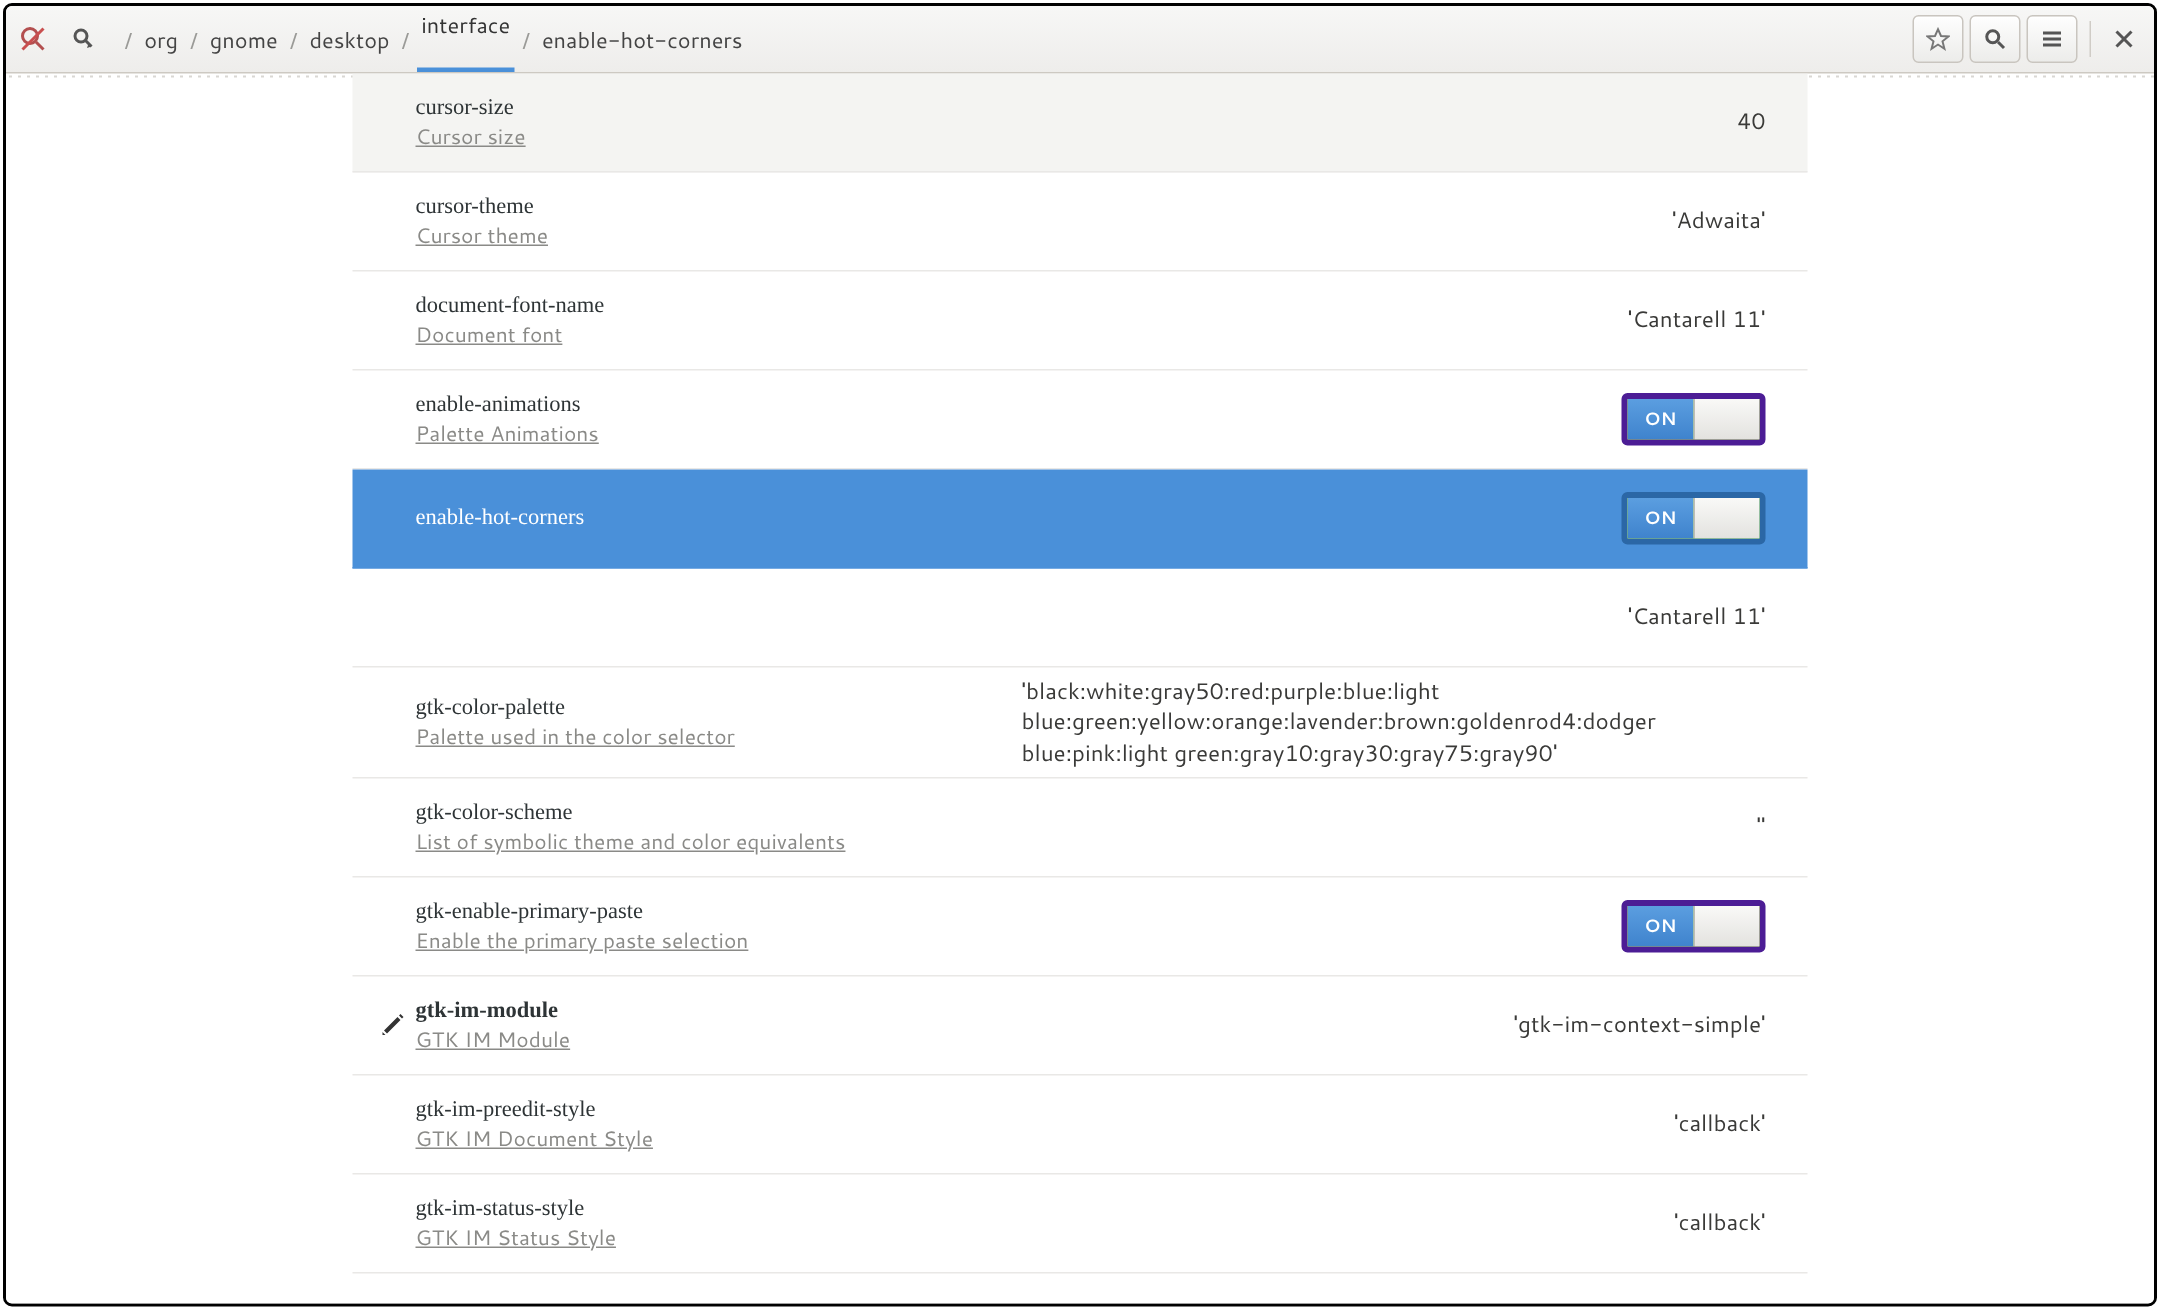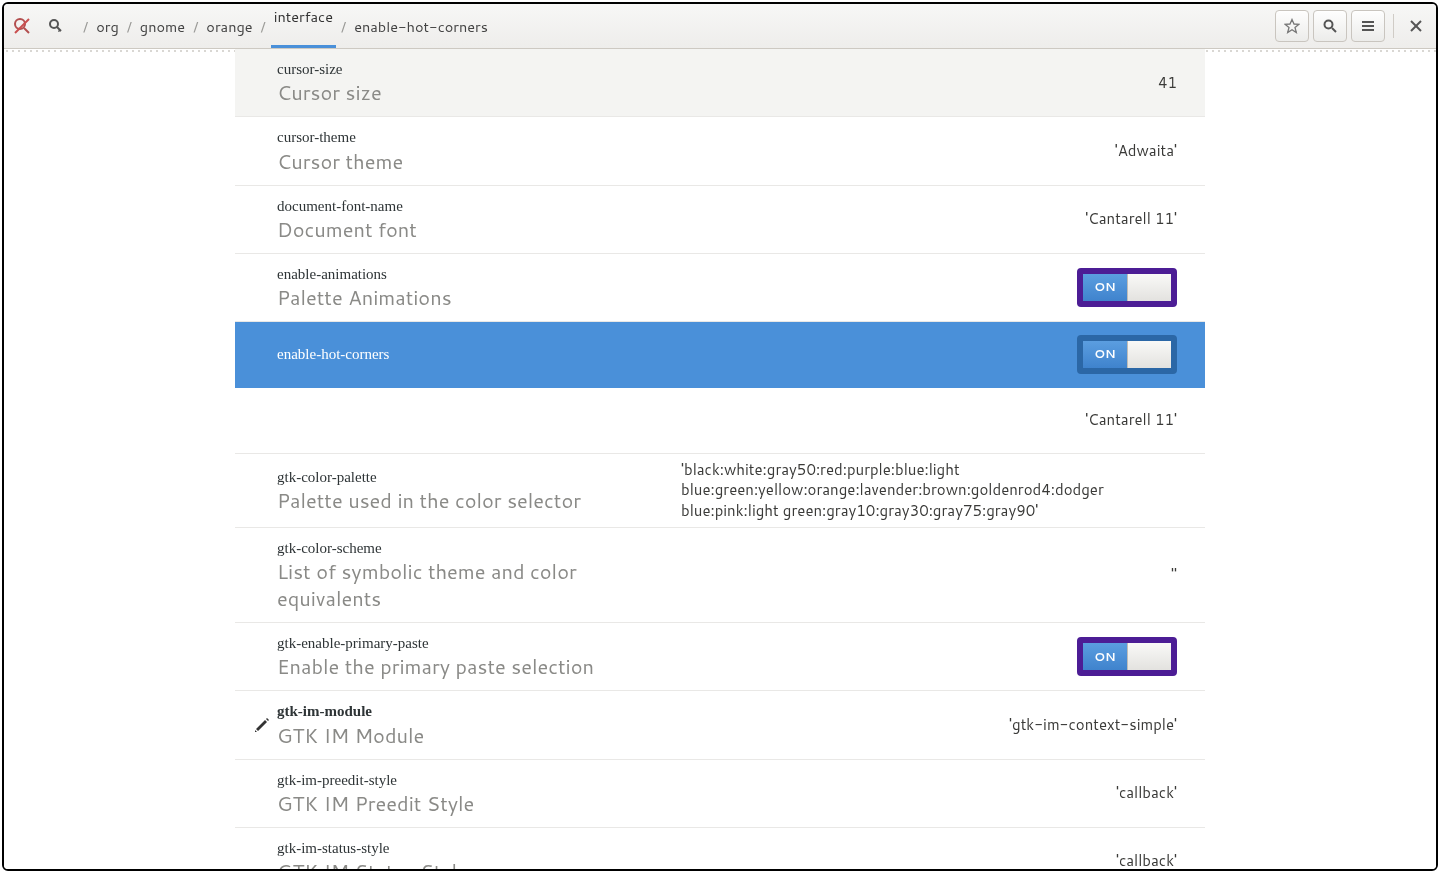--- a/index.html
+++ b/index.html
@@ -119,44 +119,45 @@
     flex: 0 0 auto;
     width: 400px;
     padding: 10px 0 10px 14px;
   }
   .row .key-name {
     font-size: 15px;
     line-height: 1.35;
     font-family: Liberation Serif, serif;
   }
   .row .key-desc {
-    font-size: 20px;
+    font-size: 14px;
     color: #8a8a87;
     line-height: 1.35;
+    text-decoration: underline;
   }
   .row .value-col {
     flex:1;
     text-align:right;
     font-size: 15px;
     color:#3a3a38;
     padding: 6px 0;
     word-break: break-word;
     line-height: 1.35;
   }
   .row.selected .value-col { color:#fff; }
   .row .value-col.multiline {
     text-align:left;
     padding-left: 4px;
   }
   .switch {
     width: 88px; height: 27px;
     border-radius: 4px;
     display:inline-flex;
     overflow:hidden;
-    border: 6px solid #4c1d95;
+    border: 4px solid #4c1d95;
     background:#bef264;
     vertical-align:middle;
     text-align:center;
   }
   .switch.on .sw-on-side {
     background: linear-gradient(#5b9ee0, #3f83cd);
     color:#fff; font-weight:700; font-size:12px;
     display:flex; align-items:center; justify-content:center;
     flex:0 0 44px;
   }
@@ -187,21 +188,21 @@
           <line x1="10" y1="10" x2="14" y2="14" stroke="#555" stroke-width="2"></line>
           <path d="M14 14 l -3 1 l 1 -3 z" fill="#555"></path>
         </svg>
       </span>
       <div class="breadcrumb" id="breadcrumb">
           <span class="sep">/</span>
           <span class="crumb">org</span>
           <span class="sep">/</span>
           <span class="crumb">gnome</span>
           <span class="sep">/</span>
-          <span class="crumb">orange</span>
+          <span class="crumb">desktop</span>
           <span class="sep">/</span>
           <span class="crumb active">interface</span>
           <span class="sep">/</span>
           <span class="crumb">enable-hot-corners</span>
         </div>
     </div>
     <div class="hb-spacer"></div>
     <div class="hb-right">
       <span class="hb-btn">
         <svg width="16" height="16" viewBox="0 0 16 16">
@@ -231,21 +232,21 @@
     </div>
   </div>
 
   <div class="content">
     <div class="settings-list" id="settings-list">
         <div class="row hover">
           <div class="key-col">
             <div class="key-name">cursor-size</div>
             <div class="key-desc">Cursor size</div>
           </div>
-          <div class="value-col"><span>41</span></div>
+          <div class="value-col"><span>40</span></div>
         </div>
         <div class="row">
           <div class="key-col">
             <div class="key-name">cursor-theme</div>
             <div class="key-desc">Cursor theme</div>
           </div>
           <div class="value-col"><span>'Adwaita'</span></div>
         </div>
         <div class="row">
           <div class="key-col">
@@ -306,21 +307,21 @@
             </svg></span>
           <div class="key-col">
             <div class="key-name">gtk-im-module</div>
             <div class="key-desc">GTK IM Module</div>
           </div>
           <div class="value-col"><span>'gtk-im-context-simple'</span></div>
         </div>
         <div class="row">
           <div class="key-col">
             <div class="key-name">gtk-im-preedit-style</div>
-            <div class="key-desc">GTK IM Preedit Style</div>
+            <div class="key-desc">GTK IM Document Style</div>
           </div>
           <div class="value-col"><span>'callback'</span></div>
         </div>
         <div class="row">
           <div class="key-col">
             <div class="key-name">gtk-im-status-style</div>
             <div class="key-desc">GTK IM Status Style</div>
           </div>
           <div class="value-col"><span>'callback'</span></div>
         </div>

